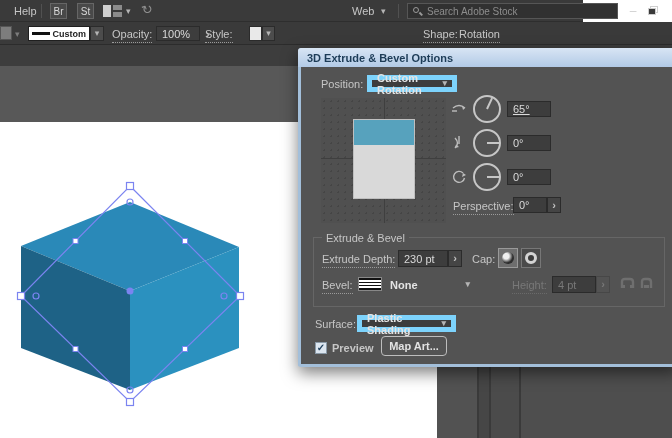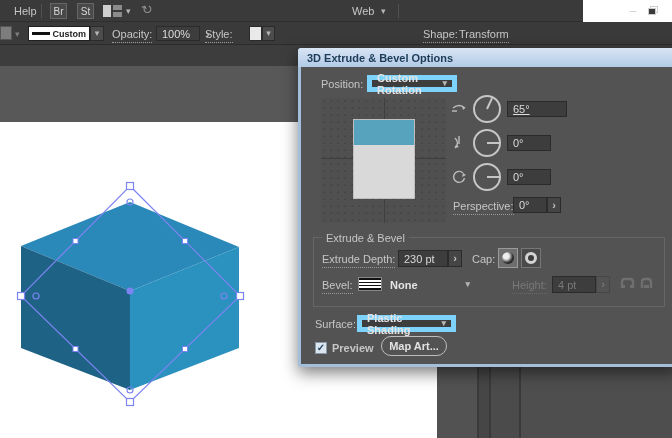--- a/index.html
+++ b/index.html
@@ -19,21 +19,21 @@
   .bar { background:#3a3a3a; }
   .tbtn { background:#494949; border:1px solid #666; color:#d8d8d8; font-size:10px;
           display:flex; align-items:center; justify-content:center; }
   .sep { width:1px; background:#515151; }
   .dial { border:2px solid #c6c6c6; border-radius:50%; }
   .needle { position:absolute; left:50%; top:50%; width:12px; height:2px; background:#c6c6c6;
             transform-origin:0 50%; margin-top:-1px; }
   .fieldset { border:1px solid #666; }
   .legend { position:absolute; top:-8px; left:8px; padding:0 4px; background:#535353; }
   .capbtn { border:1px solid #777; background:#4a4a4a; display:flex; align-items:center; justify-content:center; }
-  .pill { border:1px solid #bdbdbd; border-radius:10px; background:transparent; color:#e2e2e2;
+  .pill { border:1px solid #bdbdbd; border-radius:4px; background:transparent; color:#e2e2e2;
           font-size:11px; font-weight:bold; display:flex; align-items:center; justify-content:center; }
   .alico rect, .alico line { shape-rendering:crispEdges; }
 </style>
 </head>
 <body>
 
 <div class="stage">
 
   <div class="abs bar" style="left:0;top:0;width:583px;height:22px;border-bottom:1px solid #2e2e2e;">
     <div class="abs lbl" style="left:14px;top:3px;">Help</div>
@@ -45,20 +45,27 @@
       <div class="abs" style="left:10px;top:0;width:9px;height:5px;background:#8b8b8b;"></div>
       <div class="abs" style="left:10px;top:7px;width:9px;height:5px;background:#8b8b8b;"></div>
     </div>
     <span class="abs chev" style="left:126px;top:7px;">▾</span>
     <span class="abs" style="left:142px;top:2px;color:#8f8f8f;font-size:13px;transform:rotate(-20deg);">↻</span>
 
     <div class="abs lbl" style="left:352px;top:3px;">Web</div>
     <span class="abs chev" style="left:381px;top:7px;">▾</span>
     <div class="abs sep" style="left:398px;top:4px;height:14px;"></div>
 
+    <div class="abs" style="left:407px;top:3px;width:211px;height:16px;background:#313131;border:1px solid #565656;display:flex;align-items:center;padding:0 5px;gap:5px;">
+      <span style="position:relative;width:9px;height:9px;display:inline-block;">
+        <span style="position:absolute;left:0;top:0;width:6px;height:6px;border:1.5px solid #9a9a9a;border-radius:50%;"></span>
+        <span style="position:absolute;left:6px;top:6px;width:4px;height:1.5px;background:#9a9a9a;transform:rotate(45deg);"></span>
+      </span>
+      <span style="color:#8d8d8d;font-size:10px;">Search Adobe Stock</span>
+    </div>
 
     <div class="abs" style="left:627px;top:6px;width:12px;color:#cfcfcf;font-size:12px;text-align:center;line-height:10px;">–</div>
     <div class="abs" style="left:648px;top:6px;width:10px;height:9px;">
       <span style="position:absolute;left:2px;top:0;width:8px;height:7px;border:1px solid #cfcfcf;"></span>
       <span style="position:absolute;left:0;top:2px;width:8px;height:7px;border:1px solid #cfcfcf;background:#3a3a3a;"></span>
     </div>
   </div>
 
   <div class="abs bar" style="left:0;top:22px;width:672px;height:23px;border-bottom:1px solid #2c2c2c;">
     <div class="abs" style="left:0;top:4px;width:12px;height:14px;background:#7d7d7d;border:1px solid #555;"></div>
@@ -117,21 +124,21 @@
         <rect x="2" y="1" width="3" height="12" fill="#b4b4b4"></rect>
         <rect x="8" y="3" width="3" height="8" fill="#b4b4b4"></rect>
       </svg>
     <svg class="abs alico" style="left:399px;top:28px;" width="14" height="13" viewBox="0 0 14 13">
         <line x1="0" y1="12" x2="14" y2="12" stroke="#b4b4b4" stroke-width="2"></line>
         <rect x="2" y="1" width="3" height="9" fill="#b4b4b4"></rect>
         <rect x="8" y="4" width="3" height="6" fill="#b4b4b4"></rect>
       </svg>
 
     <span class="abs lbl dot-u" style="left:423px;top:4px;">Shape:</span>
-    <span class="abs lbl dot-u" style="left:459px;top:4px;">Transform</span>
+    <span class="abs lbl dot-u" style="left:459px;top:4px;">Rotation</span>
     <div class="abs sep" style="left:503px;top:26px;height:15px;"></div>
 
     <svg class="abs" style="left:511px;top:28px;" width="15" height="13" viewBox="0 0 15 13">
       <path d="M1 1 L4 4 M14 1 L11 4 M1 12 L4 9 M14 12 L11 9" stroke="#b4b4b4" stroke-width="1.4"></path>
       <path d="M0.5 1 h3 M0.5 1 v3 M14.5 1 h-3 M14.5 1 v3 M0.5 12 h3 M0.5 12 v-3 M14.5 12 h-3 M14.5 12 v-3" stroke="#b4b4b4" stroke-width="1.4"></path>
     </svg>
     <svg class="abs" style="left:534px;top:27px;" width="15" height="14" viewBox="0 0 15 14">
       <rect x="1" y="3" width="9" height="9" fill="none" stroke="#b4b4b4" stroke-width="1.4"></rect>
       <rect x="7" y="1" width="7" height="7" fill="#7a7a7a"></rect>
     </svg>
@@ -220,21 +227,21 @@
     </div>
 
     <svg class="abs" style="left:150px;top:53px;" width="16" height="14" viewBox="0 0 16 14">
       <path d="M2 7 Q8 2 14 7" fill="none" stroke="#bdbdbd" stroke-width="1.4"></path>
       <path d="M14 7 l-3 -2 l1 4 z" fill="#bdbdbd"></path>
         <line x1="1" y1="10" x2="6" y2="10" stroke="#bdbdbd" stroke-width="1.4"></line>
     </svg>
     <div class="abs dial" style="left:172px;top:47px;width:28px;height:28px;">
       <div class="needle" style="transform:rotate(-65deg);"></div>
     </div>
-    <div class="abs inp" style="left:206px;top:53px;width:60px;height:16px;text-decoration:underline;">65°</div>
+    <div class="abs inp" style="left:206px;top:53px;width:44px;height:16px;text-decoration:underline;">65°</div>
 
     <svg class="abs" style="left:150px;top:87px;" width="16" height="16" viewBox="0 0 16 16">
       <path d="M4 3 Q9 8 4 13" fill="none" stroke="#bdbdbd" stroke-width="1.4"></path>
       <path d="M4 13 l4 -1 l-3 -2.5 z" fill="#bdbdbd"></path>
         <line x1="8" y1="1" x2="8" y2="9" stroke="#bdbdbd" stroke-width="1.4"></line>
     </svg>
     <div class="abs dial" style="left:172px;top:81px;width:28px;height:28px;">
       <div class="needle"></div>
     </div>
     <div class="abs inp" style="left:206px;top:87px;width:44px;height:16px;">0°</div>

